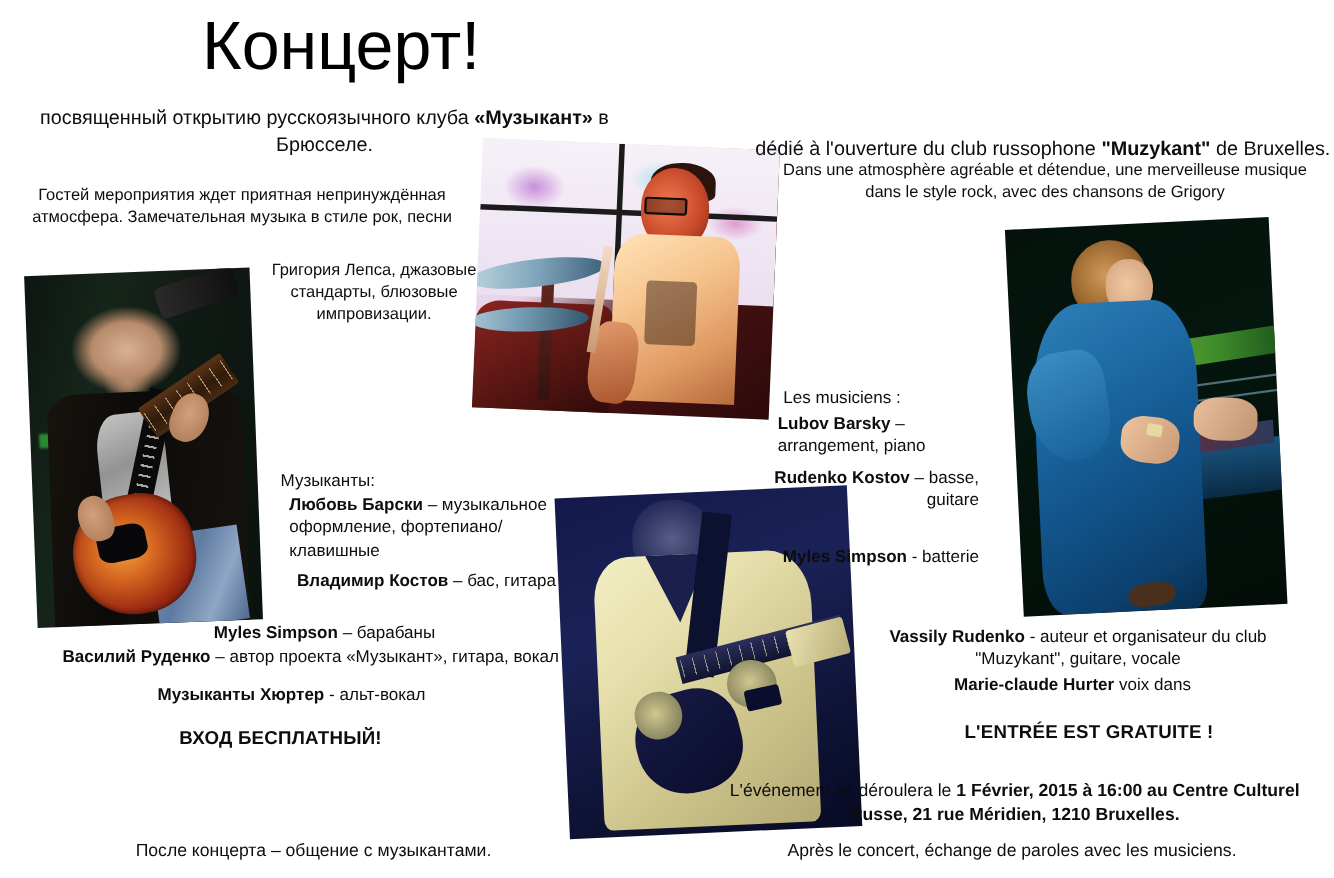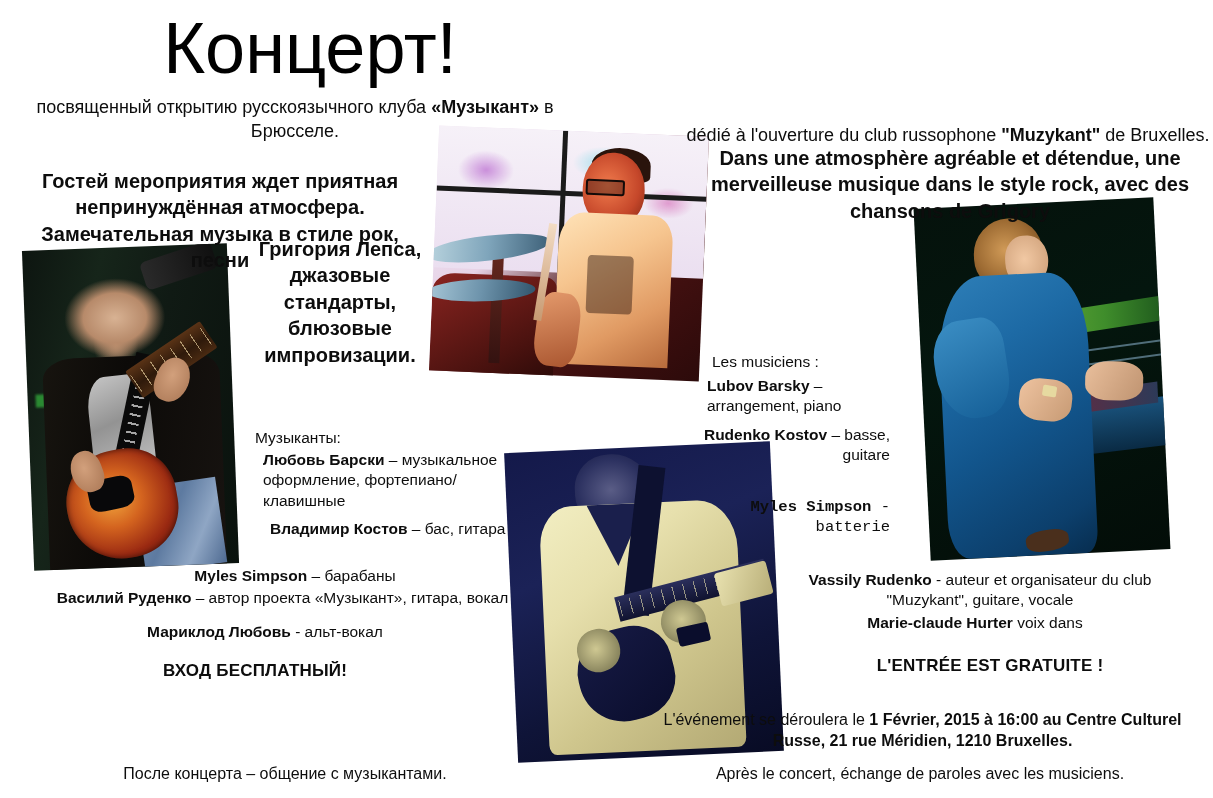--- a/index.html
+++ b/index.html
@@ -9,25 +9,25 @@
     font-family:"Liberation Sans", sans-serif;
     color:#0d0d0d;
     overflow:hidden;
     position:relative;
   }
   .poster{position:relative;width:1213px;height:798px;overflow:hidden;}
 
   
   .tb{position:absolute;line-height:1.32;}
   .title{
-    font-size:72px;font-weight:400;letter-spacing:0px;
+    font-size:62px;font-weight:400;letter-spacing:0px;
     line-height:1.0;color:#000;white-space:nowrap;
   }
   .lead{font-size:18px;}
-  .body-t{font-size:20px;font-weight:bold;}
+  .body-t{font-size:15px;}
   .musicians{font-size:15.5px;}
   .free{font-size:17px;font-weight:bold;letter-spacing:.2px;}
   .venue{font-size:16px;}
   b{font-weight:bold;}
 
   .c{text-align:center;}
   .r{text-align:right;}
   .l{text-align:left;}
 
   
@@ -393,21 +393,21 @@
 
   <div class="tb musicians c" style="left:150px;top:566px;width:290px;">
     <b>Myles Simpson</b><span> – барабаны</span>
   </div>
 
   <div class="tb musicians c" style="left:10px;top:588px;width:545px;">
     <b>Василий Руденко</b><span> – автор проекта «Музыкант», гитара, вокал</span>
   </div>
 
   <div class="tb musicians c" style="left:30px;top:622px;width:470px;">
-    <b>Мариклод Любовь</b><span> - альт-вокал</span>
+    <b>Музыканты Хюртер</b><span> - альт-вокал</span>
   </div>
 
   <div class="tb free c" style="left:30px;top:660px;width:450px;">ВХОД БЕСПЛАТНЫЙ!</div>
 
 
   <div class="tb venue c" style="left:40px;top:763px;width:490px;">После концерта – общение с музыкантами.</div>
 
 
   <div class="tb lead c" style="left:668px;top:96px;width:560px;margin-top:28px;">
     <span>dédié à l'ouverture du club russophone </span><b>"Muzykant"</b><span> de Bruxelles.</span>
@@ -419,21 +419,21 @@
   <div class="tb musicians l" style="left:712px;top:352px;width:220px;">Les musiciens :</div>
 
   <div class="tb musicians l" style="left:707px;top:376px;width:200px;">
     <b>Lubov Barsky</b><span> – arrangement, piano</span>
   </div>
 
   <div class="tb musicians r" style="left:700px;top:425px;width:190px;">
     <b>Rudenko Kostov</b><span> – basse, guitare</span>
   </div>
 
-  <div class="tb musicians r" style="left:700px;top:497px;width:190px;font-family:Liberation Mono, monospace;">
+  <div class="tb musicians r" style="left:700px;top:497px;width:190px;">
     <b>Myles Simpson</b><span> - batterie</span>
   </div>
 
   <div class="tb musicians c" style="left:780px;top:570px;width:400px;">
     <b>Vassily Rudenko</b><span> - auteur et organisateur du club "Muzykant", guitare, vocale</span>
   </div>
 
   <div class="tb musicians c" style="left:790px;top:613px;width:370px;">
     <b>Marie-claude Hurter</b><span> voix dans</span>
   </div>

